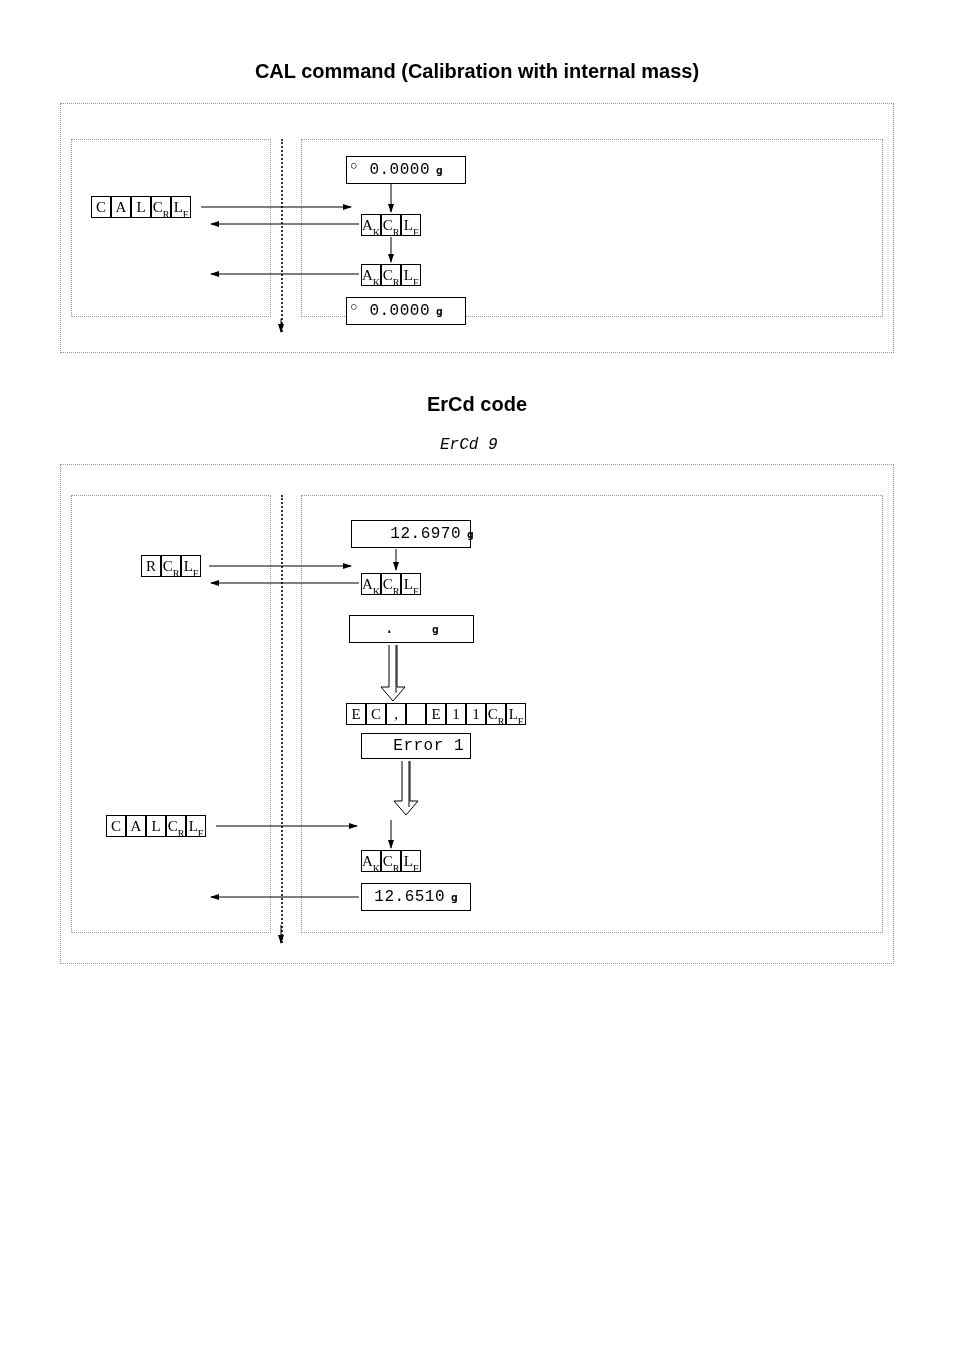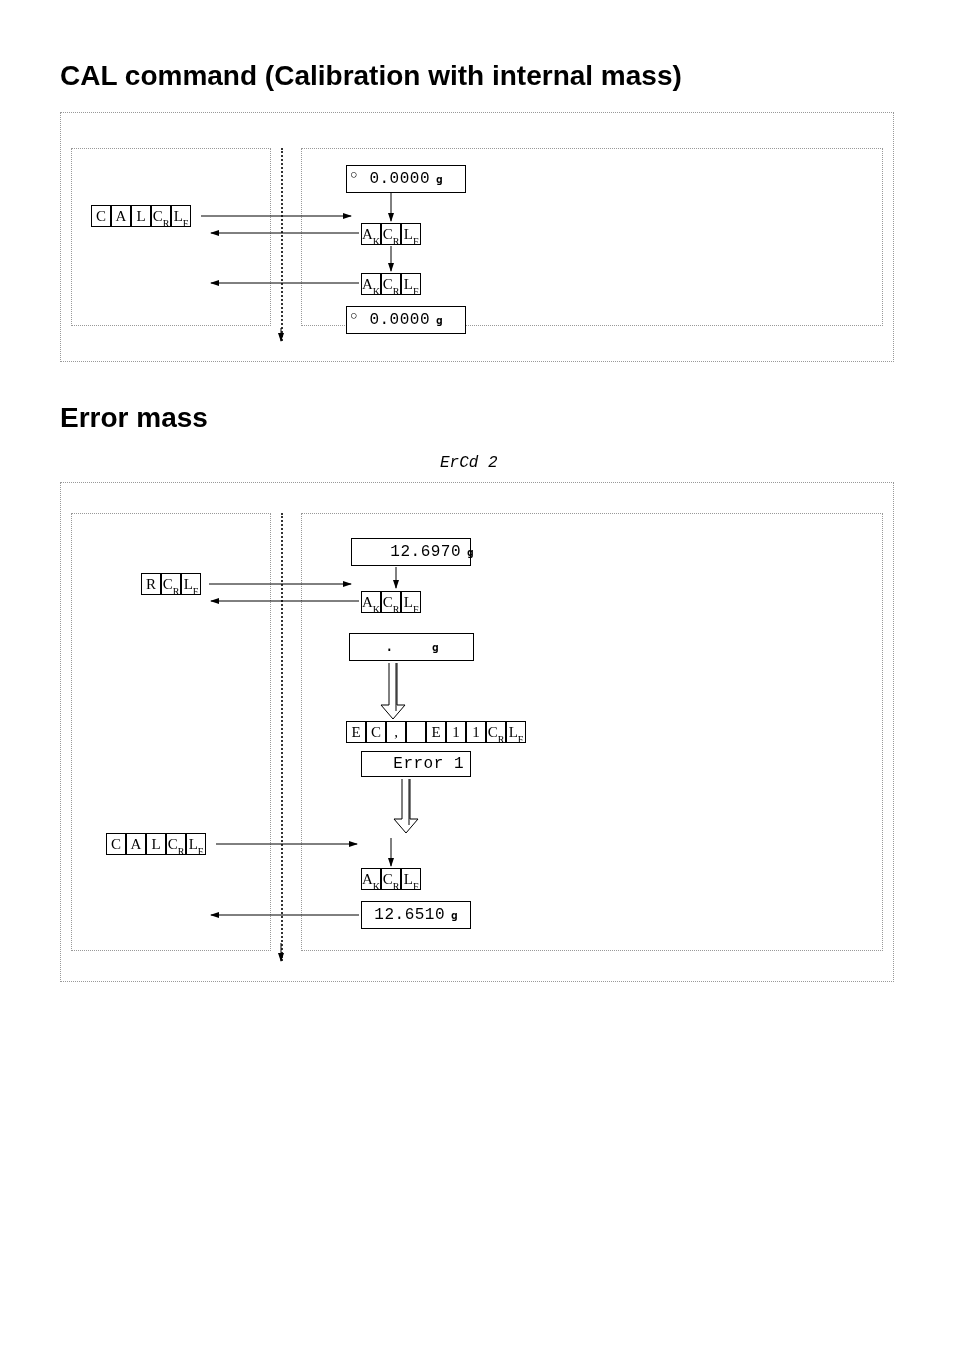--- a/index.html
+++ b/index.html
@@ -4,23 +4,24 @@
 <style>
   * { box-sizing: border-box; }
   body {
     margin: 0;
     padding: 40px 60px;
     background: #fff;
     font-family: Arial, sans-serif;
     width: 954px;
   }
   h2 {
-    font-size: 28px;
+    font-size: 20px;
     font-weight: bold;
     margin: 20px 0;
+    text-align: center;
   }
   .diagram-wrap {
     position: relative;
     margin: 10px 0 40px 0;
   }
   .outer-dotted {
     border: 1px dotted #999;
     position: relative;
   }
   .inner-dotted {
@@ -166,22 +167,22 @@
 
       <line x1="330" y1="133" x2="330" y2="158" stroke="#000" marker-end="url(#ah)"></line>
 
       <line x1="298" y1="170" x2="150" y2="170" stroke="#000" marker-end="url(#ah)"></line>
 
       <line x1="220" y1="215" x2="220" y2="228" stroke="#000" marker-end="url(#ah)"></line>
     </svg>
   </div>
 </div>
 
-<h2>Error mass</h2>
-<div class="ercd">ErCd 2</div>
+<h2>ErCd code</h2>
+<div class="ercd">ErCd 9</div>
 
 <div class="diagram-wrap">
   <div class="outer-dotted" style="height:500px;">
     <div class="inner-dotted left-col" style="top:30px;bottom:30px;"></div>
     <div class="inner-dotted right-col" style="top:30px;bottom:30px;"></div>
     <div class="vline" style="top:30px;bottom:20px;"></div>
 
     <div class="char-row" style="left:80px;top:90px;">
       <span class="char-box">R</span>
       <span class="char-box">C<span class="sub-char">R</span></span>

